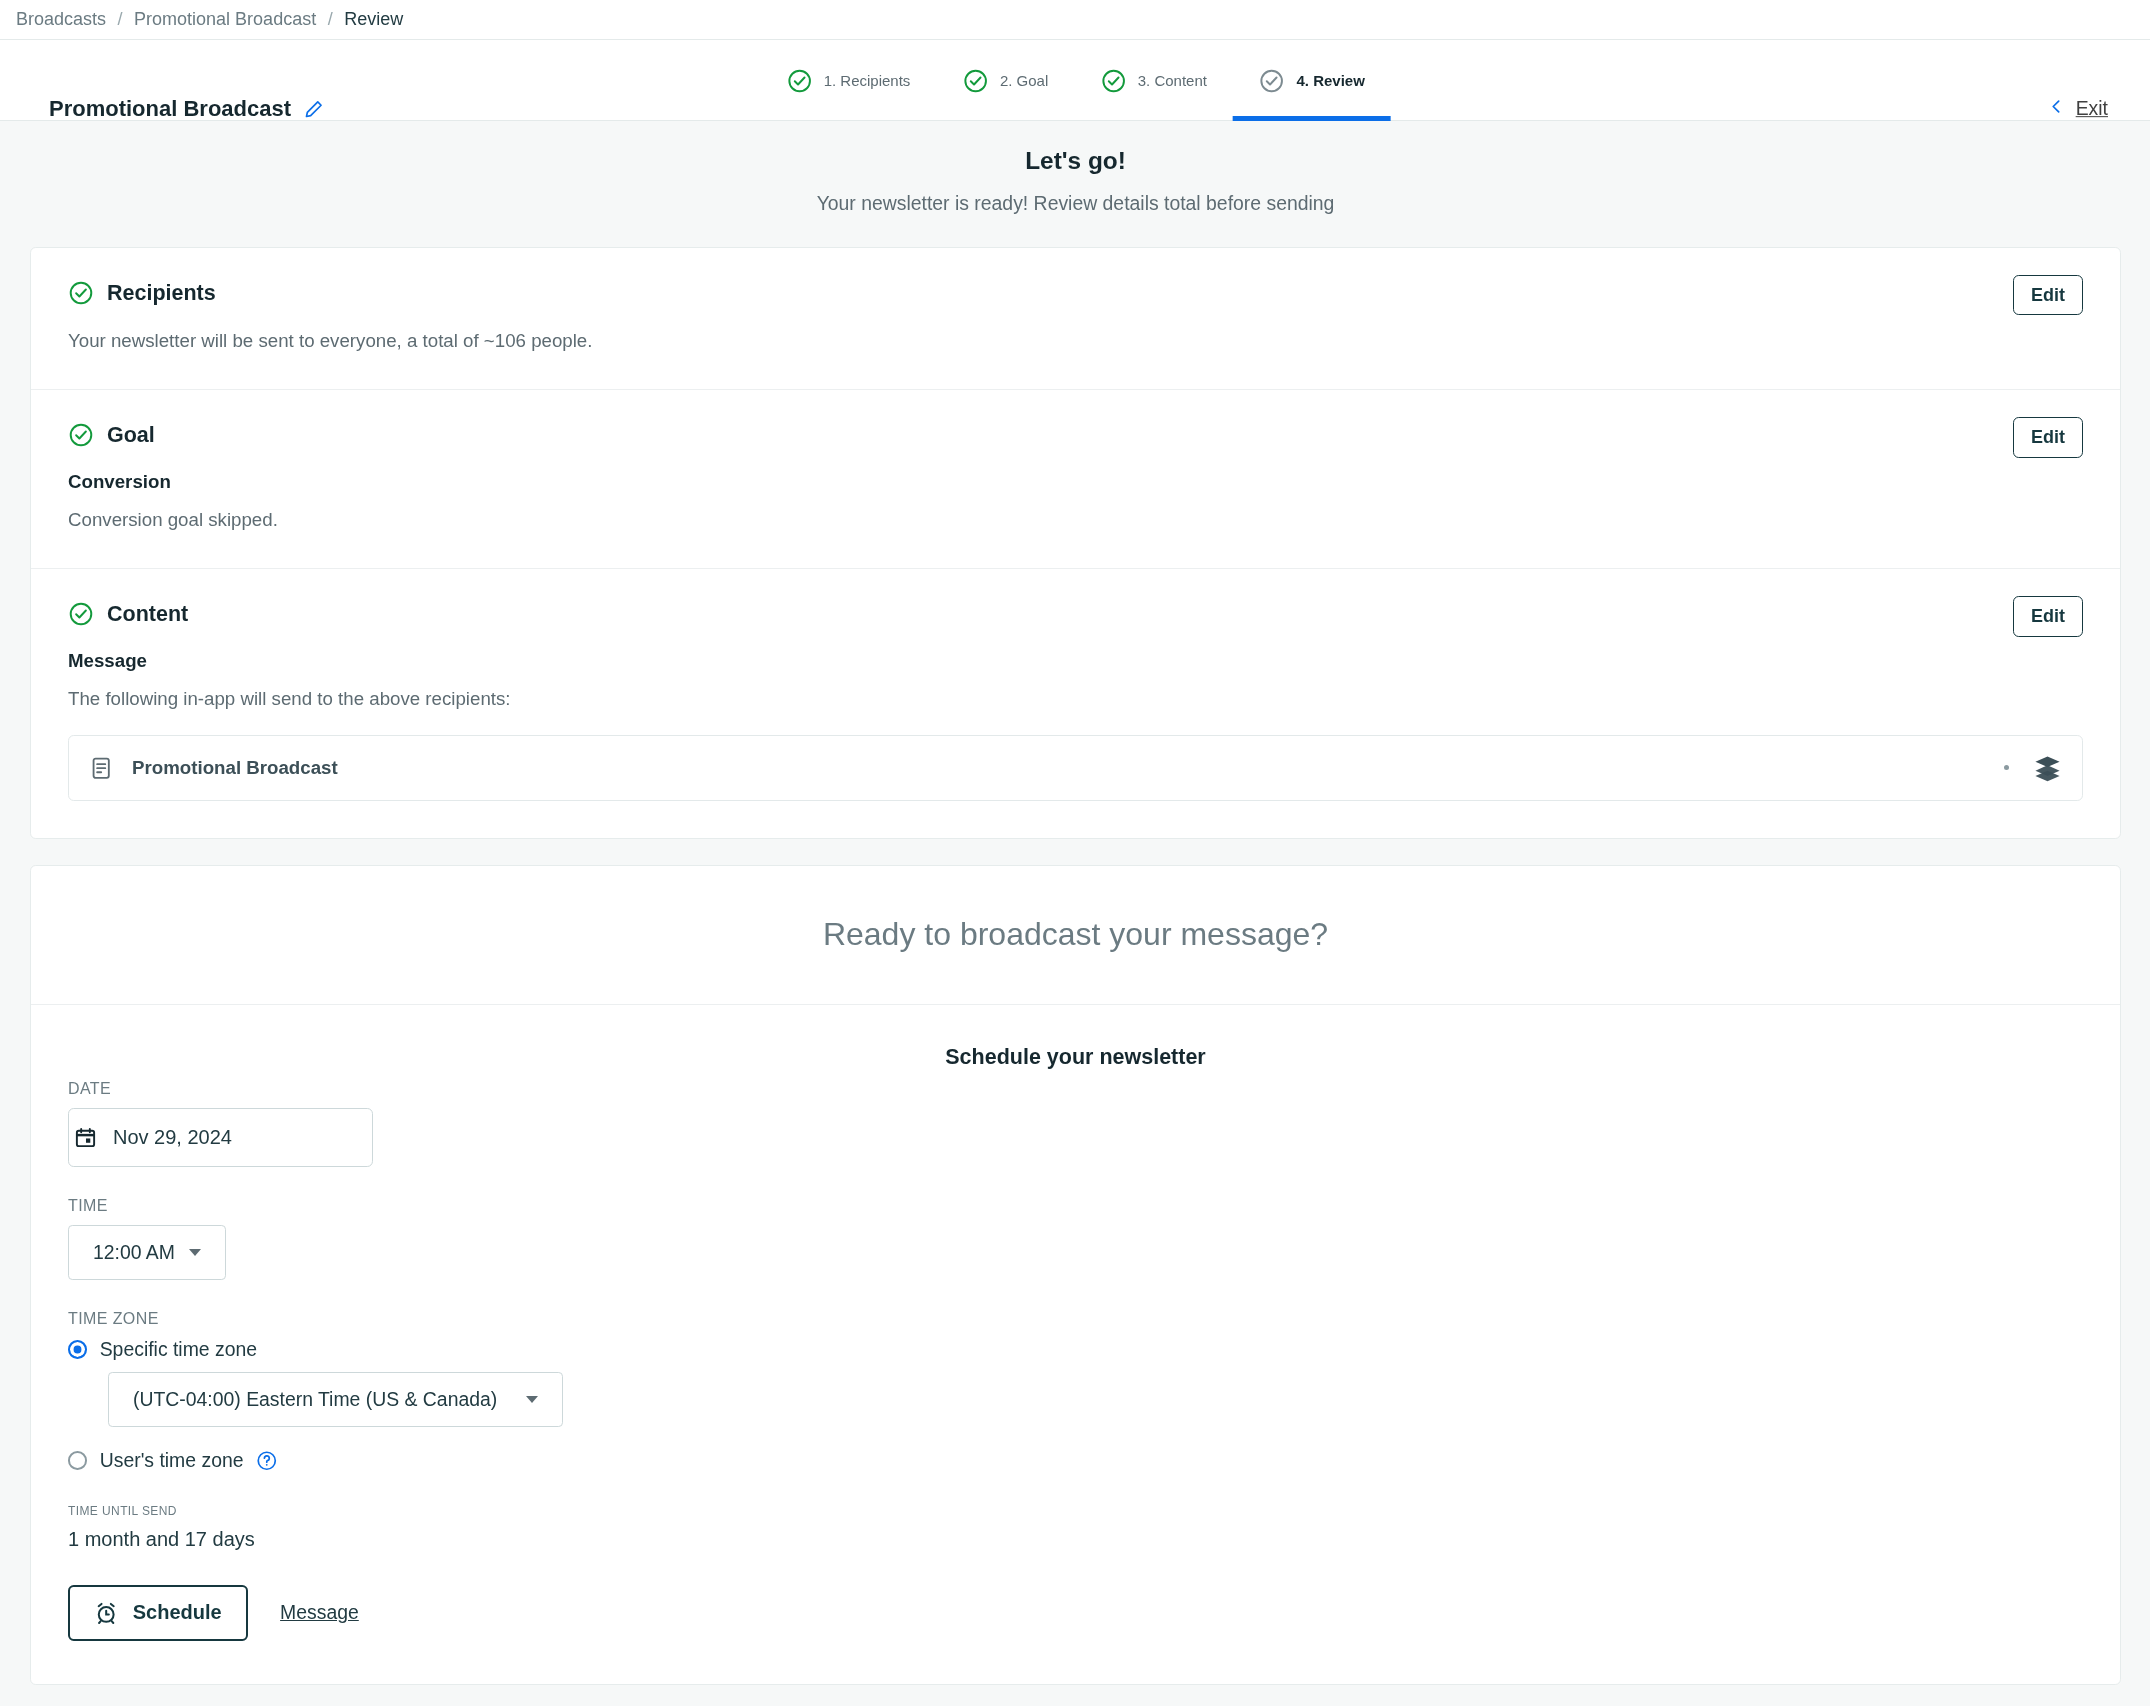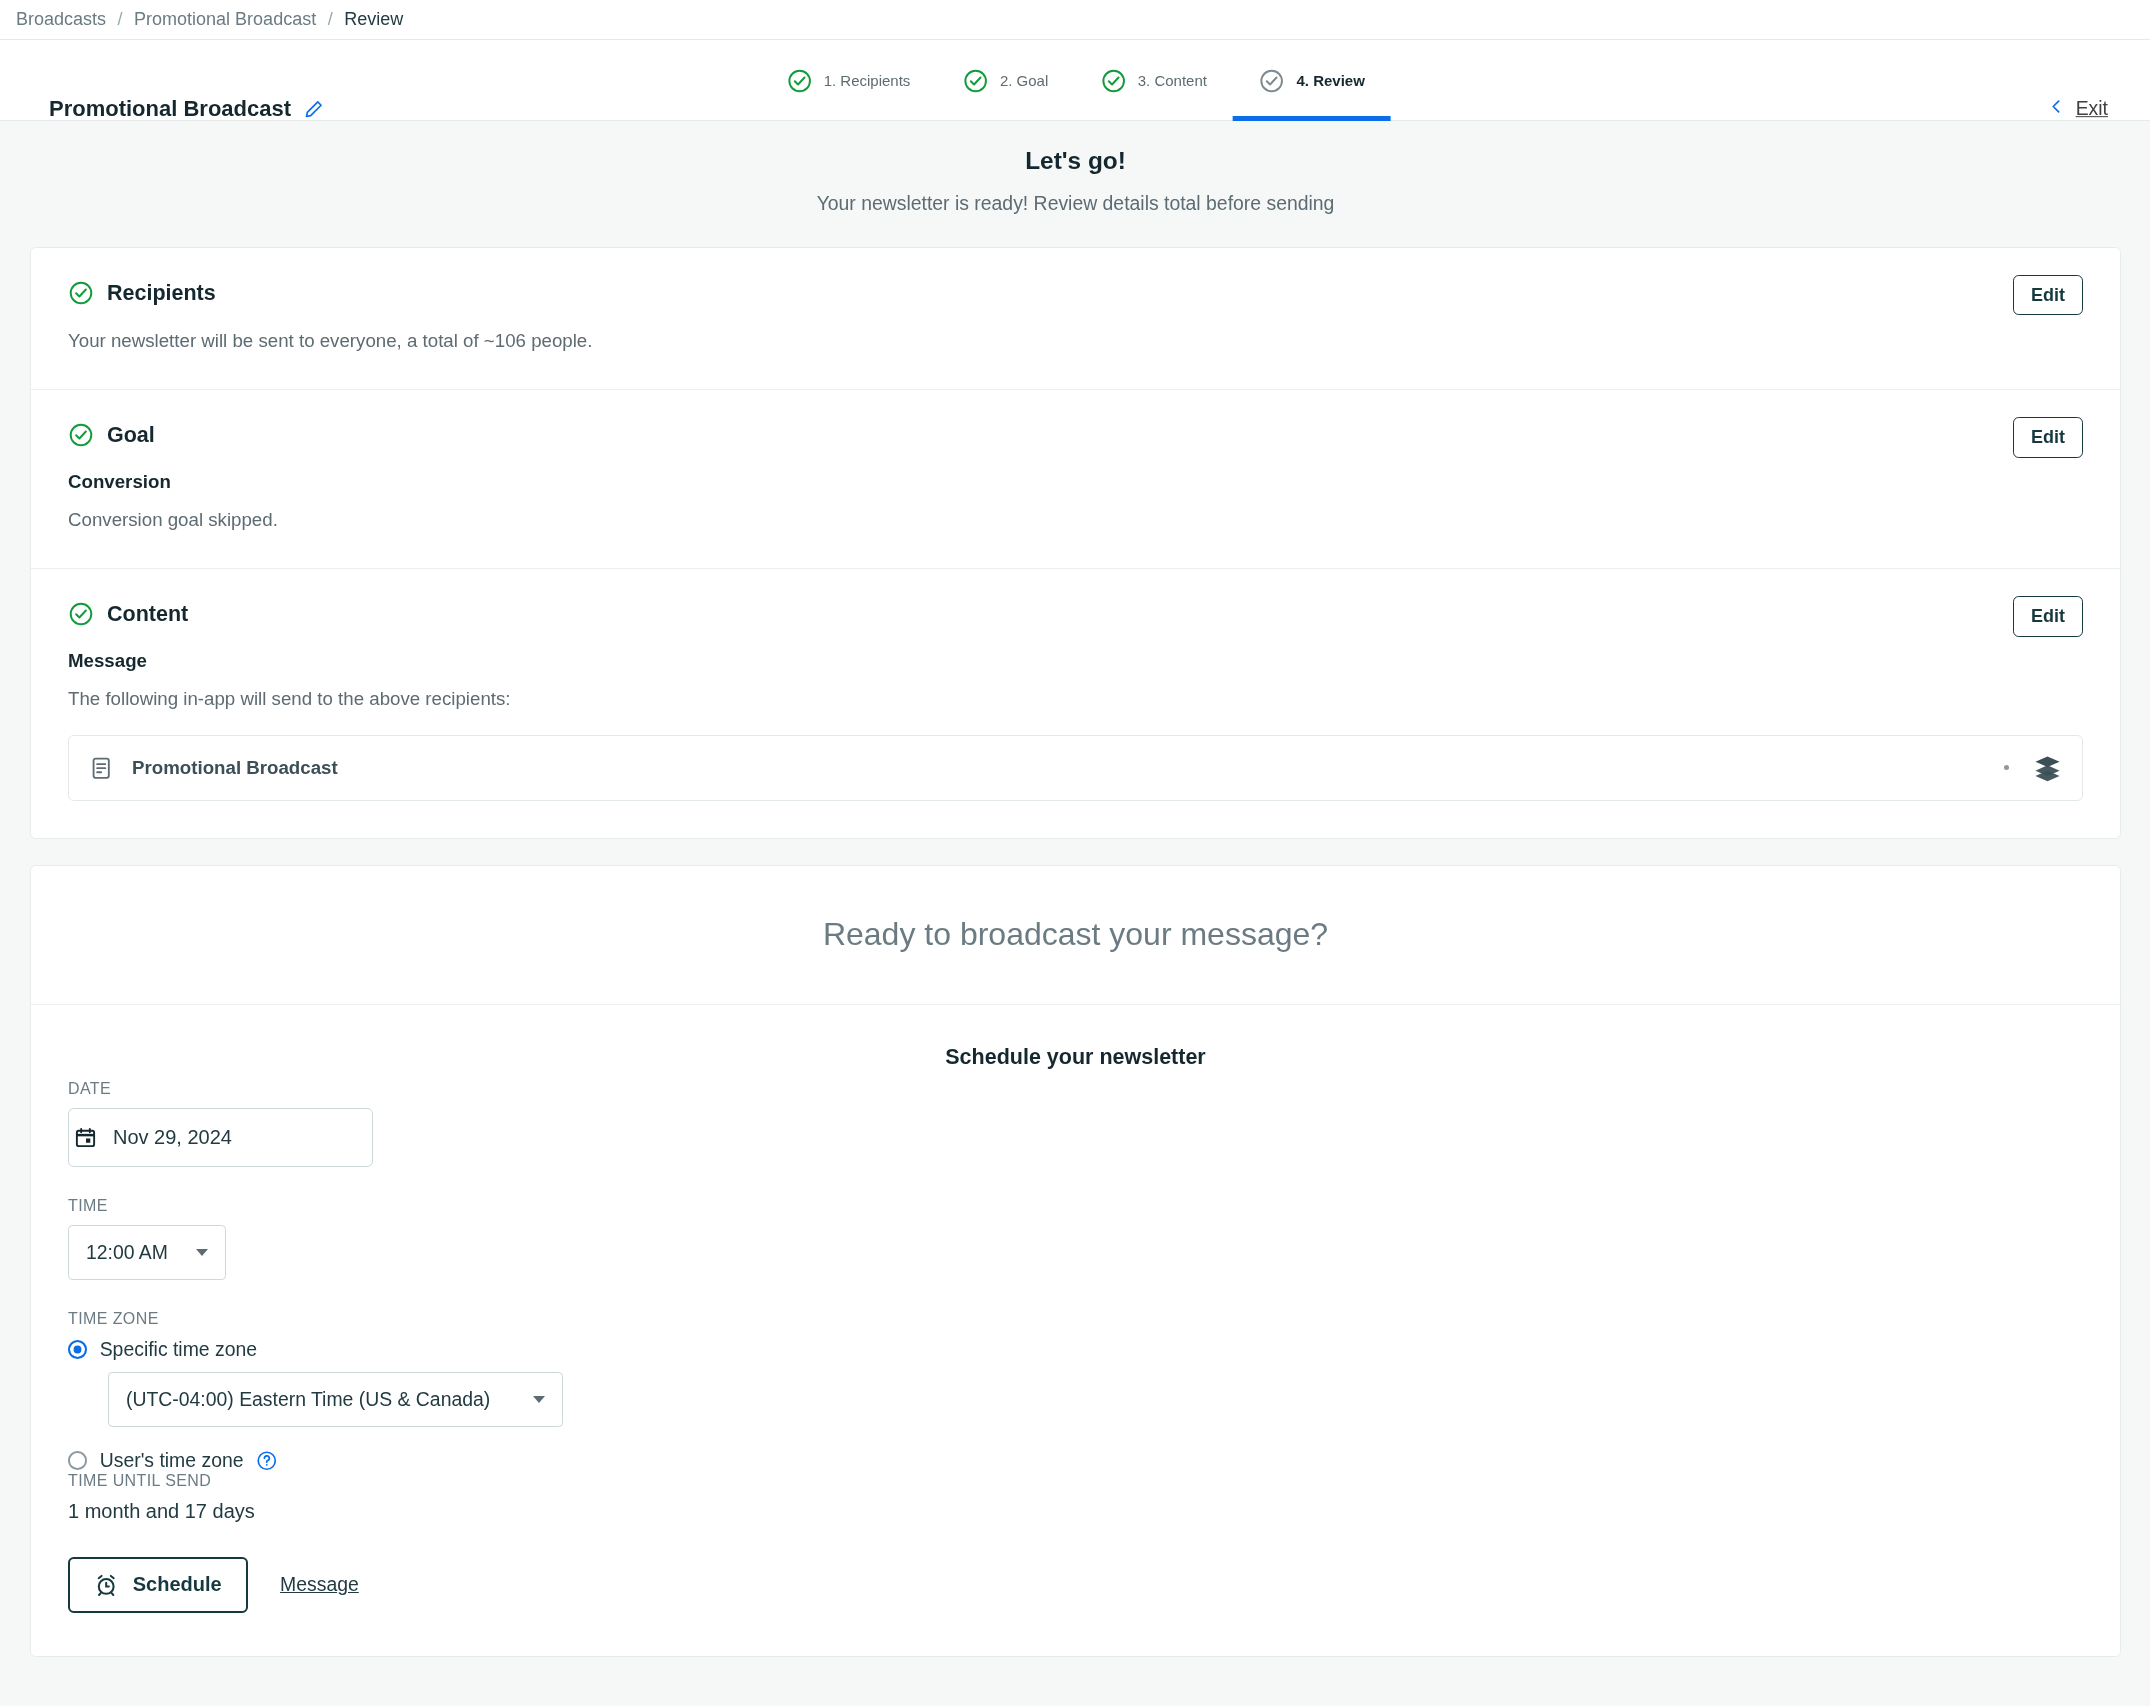--- a/index.html
+++ b/index.html
@@ -253,21 +253,21 @@
 
   .block-gap { height: 30px; }
 
   .select-box {
     height: 55px;
     border: 1.4px solid #cdd8da;
     border-radius: 4.3px;
     background: #fff;
     display: inline-flex;
     align-items: center;
-    padding: 0 17px;
+    padding: 0 24px;
     gap: 13px;
     cursor: pointer;
   }
   .select-box.time { width: 158px; }
   .select-box.tz  { width: 455px; margin-left: 40px; }
   .select-value { font-size: 19.4px; color: #223b42; }
   .caret {
     margin-left: auto;
     width: 0; height: 0;
     border-left: 6.5px solid transparent;
@@ -292,24 +292,25 @@
   }
   .radio.checked {
     border-color: #0b6ee8;
     background: #0b6ee8;
     box-shadow: inset 0 0 0 3.6px #ffffff;
   }
   .radio-label { font-size: 19.4px; color: #223b42; }
   .help-icon { width: 21.5px; height: 21.5px; cursor: pointer; }
 
   .until-label {
-    font-size: 16px;
+    font-size: 12px;
     letter-spacing: 0.4px;
     color: #6b7b82;
     text-transform: uppercase;
+    margin-top: 32px;
   }
   .until-value {
     font-size: 20px;
     color: #223b42;
     margin-top: 10px;
   }
 
   .actions {
     display: flex;
     align-items: center;

